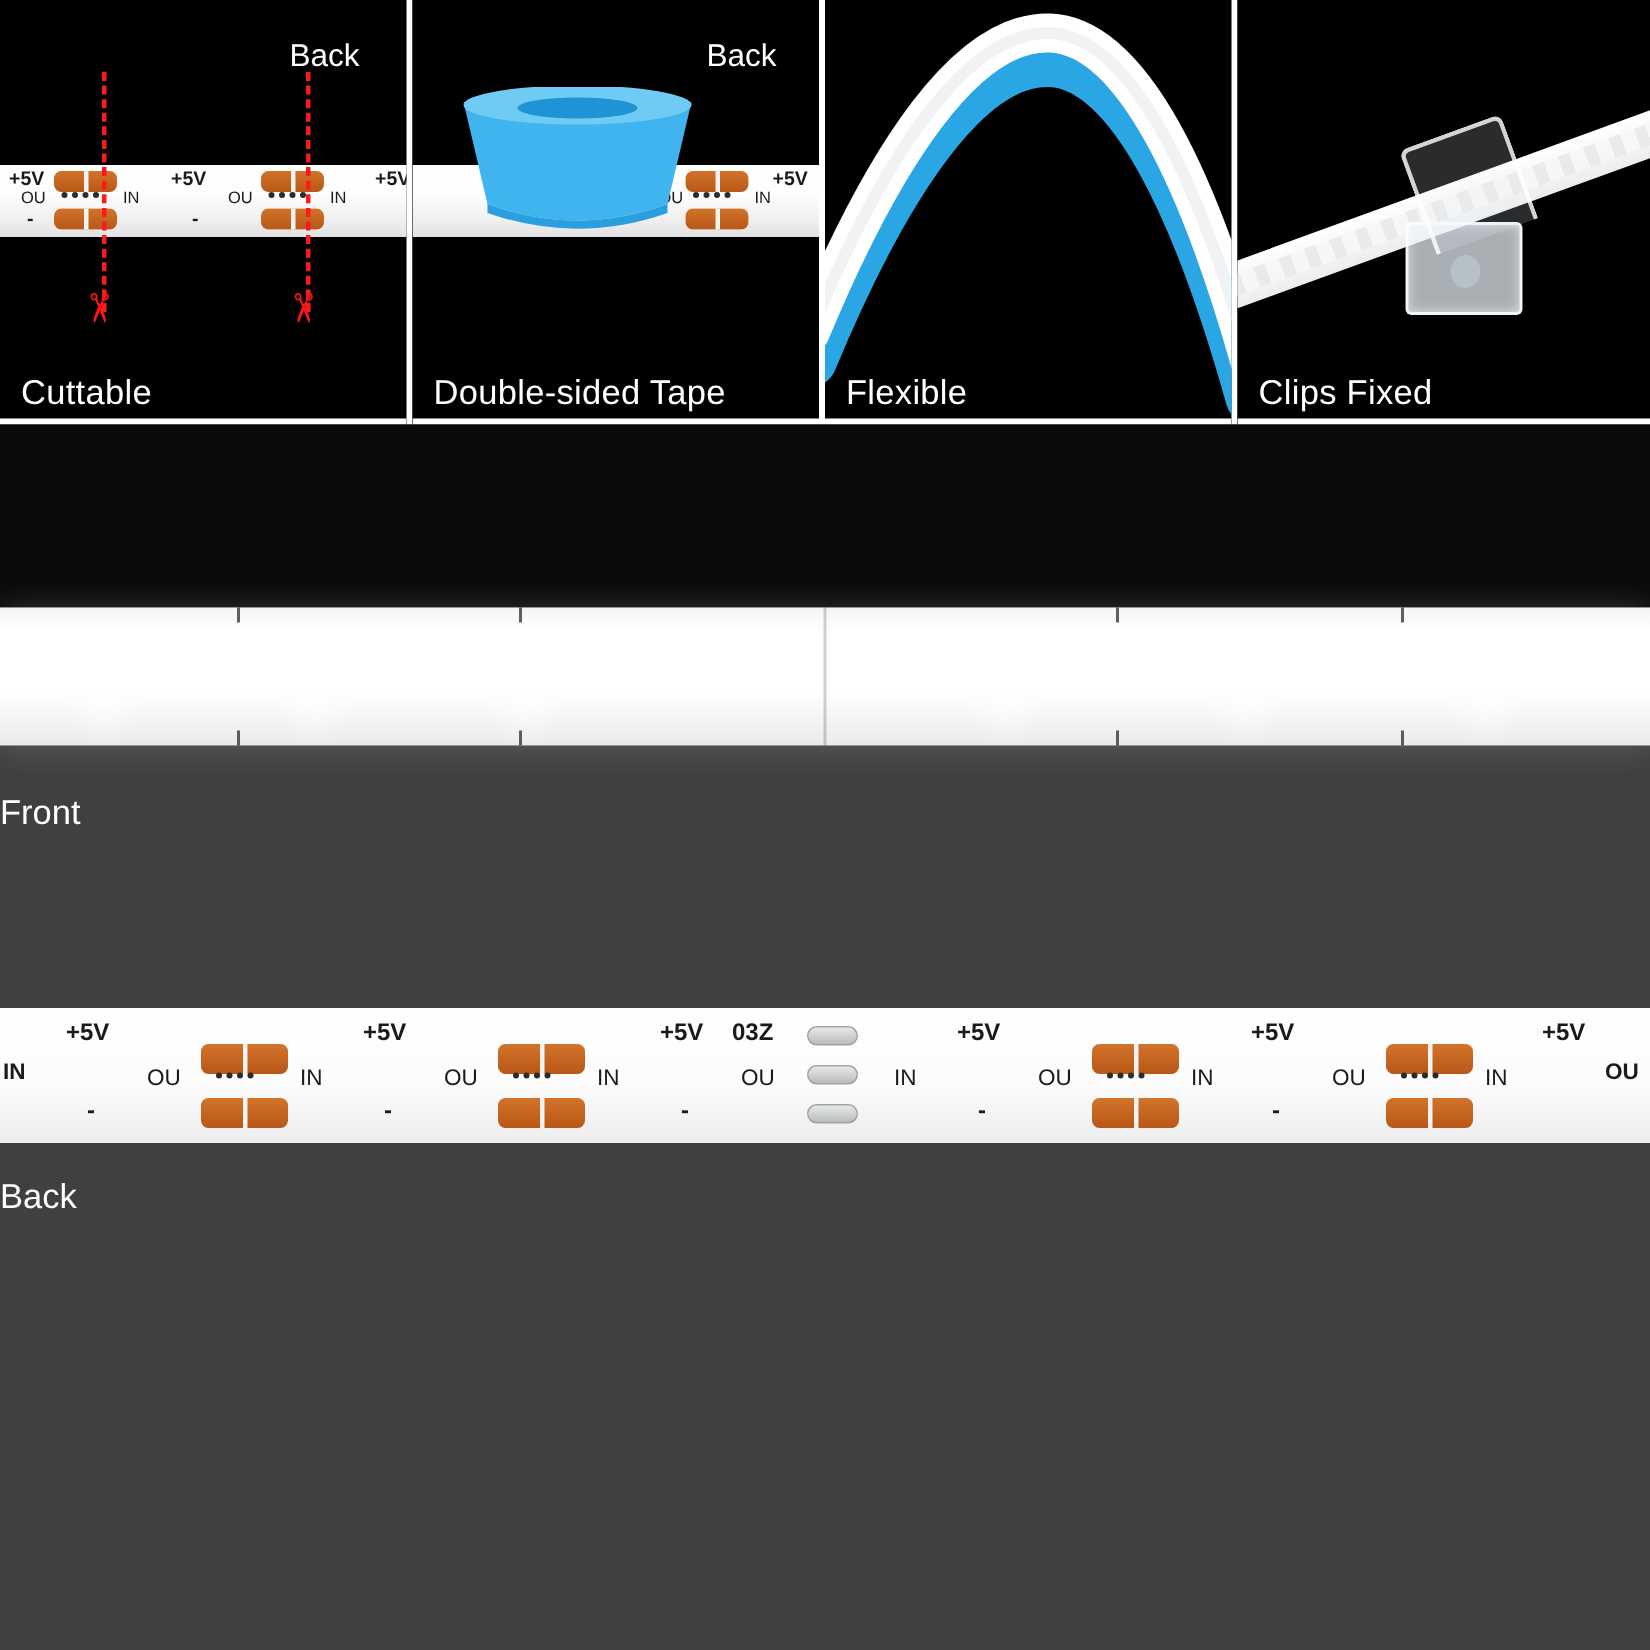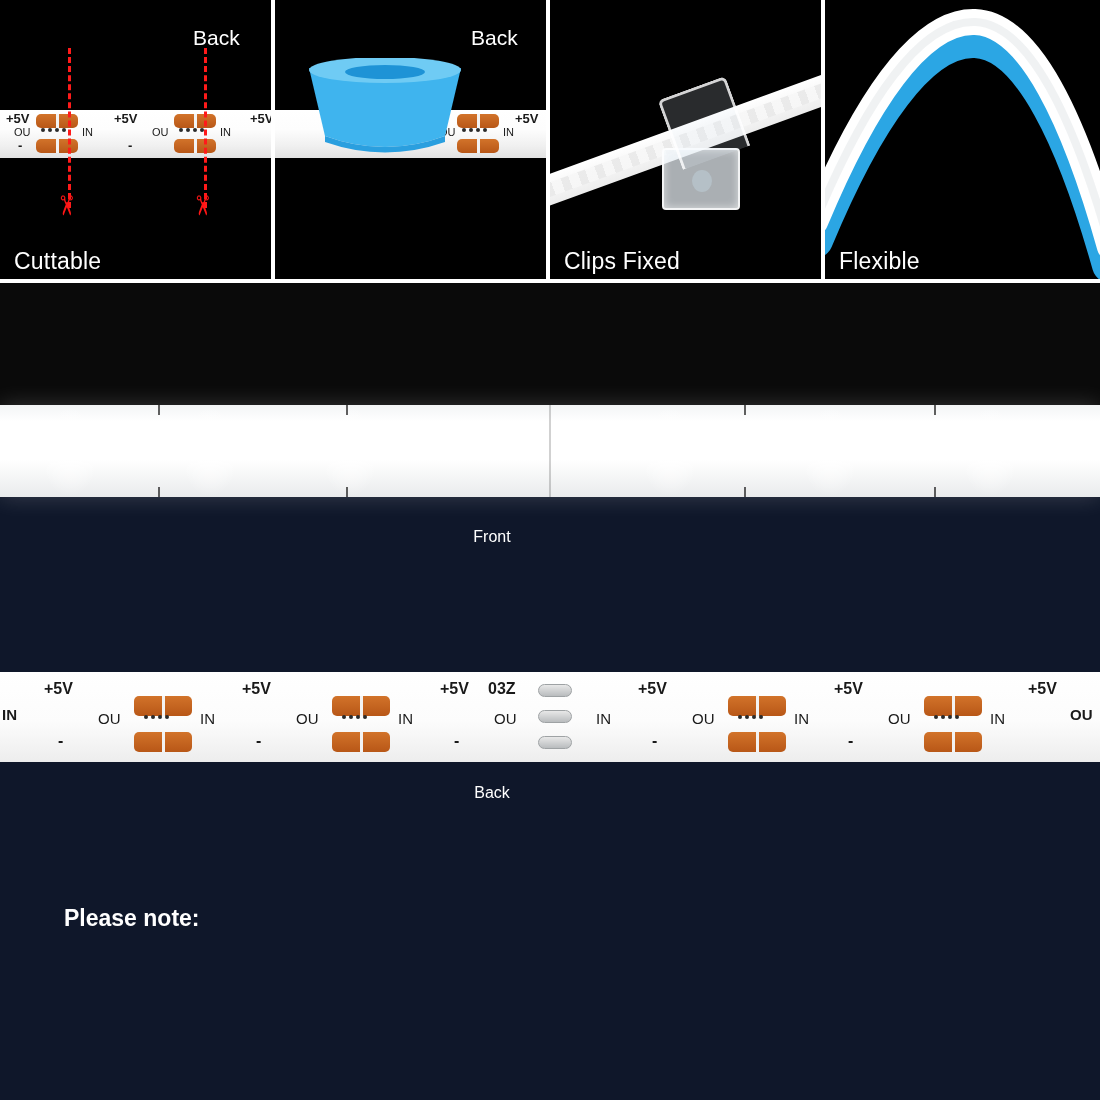--- a/index.html
+++ b/index.html
@@ -4,21 +4,21 @@
 <style>
   * { box-sizing: border-box; }
   html, body {
     margin: 0; padding: 0;
     background: #000;
     font-family: "Liberation Sans", sans-serif;
   }
   #page {
     position: relative;
     width: 1100px; height: 1100px;
-    background: #0f172a;
+    background: #404040;
     overflow: hidden;
   }
 
   
   .panel-row {
     position: absolute;
     top: 0; left: 0;
     width: 1100px; height: 283px;
     display: flex;
     background: #000;
@@ -193,23 +193,22 @@
     position:absolute; width:2px; height:10px; background:#2b2b2b; opacity:.75;
   }
   .front-row .bump {
     position:absolute; top:0; bottom:0; width:60px;
     background: radial-gradient(ellipse at 50% 50%, rgba(255,255,255,.95), rgba(230,232,234,0) 70%);
   }
 
   .row-caption {
     position: absolute;
     width: 984px;
-    text-align: center;
     color: #fff;
-    font-size: 16px;
+    font-size: 23px;
   }
 
   
   .back-row {
     position: absolute;
     left: 0; top: 672px;
     width: 1100px; height: 90px;
     background: linear-gradient(180deg,#ffffff 0%,#fcfcfc 55%,#ededed 100%);
   }
   .back-row .unit {
@@ -318,41 +317,42 @@
         </div>
       </div>
 
       <svg class="tape-roll" style="left:20px; top:58px;" width="180" height="100" viewBox="0 0 180 100">
         <path d="M14 10 L166 10 L150 78 Q90 100 30 78 Z" fill="#3fb4ee"></path>
         <ellipse cx="90" cy="12" rx="76" ry="13" fill="#6fcbf4"></ellipse>
         <ellipse cx="90" cy="14" rx="40" ry="7" fill="#1e93d6"></ellipse>
         <path d="M30 78 Q90 100 150 78 L150 84 Q90 105 30 84 Z" fill="#2a9fdf"></path>
       </svg>
 
-      <div class="panel-underline"></div>
-    </div>
-
-    <div class="panel p3">
-      <div class="diag-strip"></div>
-      <div class="clip-arch"></div>
-      <div class="clip-body"></div>
-
-      <div class="panel-caption">Clips Fixed</div>
+      <div class="panel-caption">Double-sided Tape</div>
       <div class="panel-underline"></div>
     </div>
 
     <div class="panel p4">
       <div class="bend-wrap">
         <svg width="275" height="283" viewBox="0 0 275 283">
           <path d="M-10 240 C 40 120, 95 38, 150 40 C 205 42, 250 140, 285 265" stroke="#2ba6e4" stroke-width="36" fill="none" stroke-linecap="round"></path>
           <path d="M-10 222 C 40 102, 95 20, 150 22 C 205 24, 250 122, 285 247" stroke="#ffffff" stroke-width="26" fill="none" stroke-linecap="round"></path>
           <path d="M-10 222 C 40 102, 95 20, 150 22 C 205 24, 250 122, 285 247" stroke="#e9ecee" stroke-width="8" fill="none" stroke-linecap="round" opacity=".7"></path>
         </svg>
       </div>
       <div class="panel-caption">Flexible</div>
+      <div class="panel-underline"></div>
+    </div>
+
+    <div class="panel p3">
+      <div class="diag-strip"></div>
+      <div class="clip-arch"></div>
+      <div class="clip-body"></div>
+
+      <div class="panel-caption">Clips Fixed</div>
       <div class="panel-underline"></div>
     </div>
   </div>
 
   <div class="gap-block" style="top:283px; height:122px;"></div>
 
   <div class="front-row">
     <div class="bump" style="left:40px;"></div>
     <div class="bump" style="left:180px;"></div>
     <div class="bump" style="left:320px;"></div>
@@ -447,16 +447,15 @@
       <div class="lbl big" style="left:28px; top:60px; font-size:16px;">-</div>
     </div>
 
     <div class="unit" style="left:1014px;">
       <div class="lbl big" style="left:14px; top:8px; font-size:16px;">+5V</div>
     </div>
   </div>
   <div class="row-caption" style="top:784px;">Back</div>
 
   <div class="note">
-    <div class="note-title">Please note:</div>
   </div>
 
 </div>
 
 </body></html>

